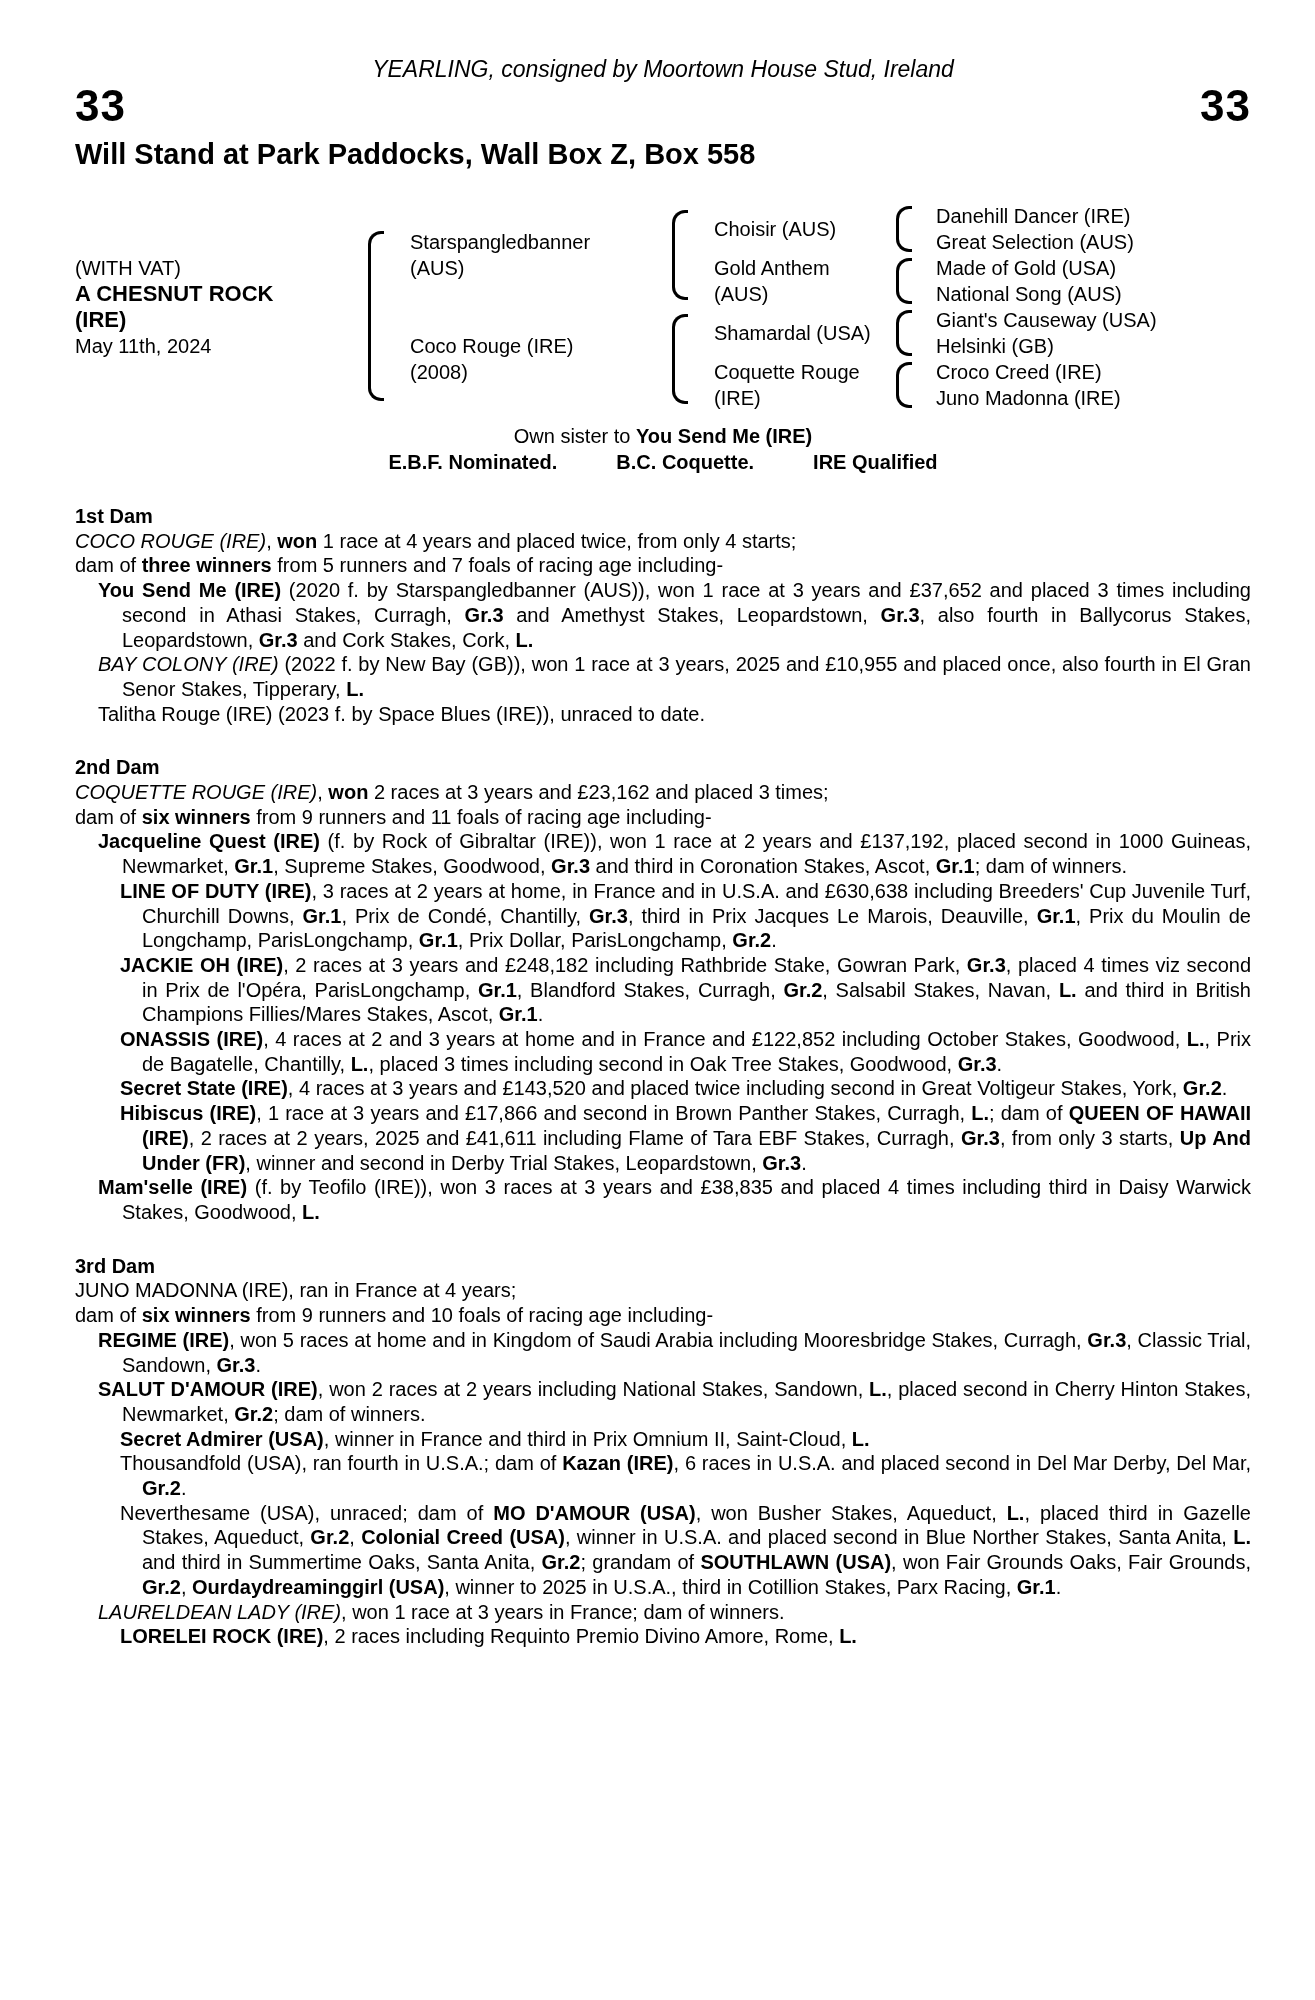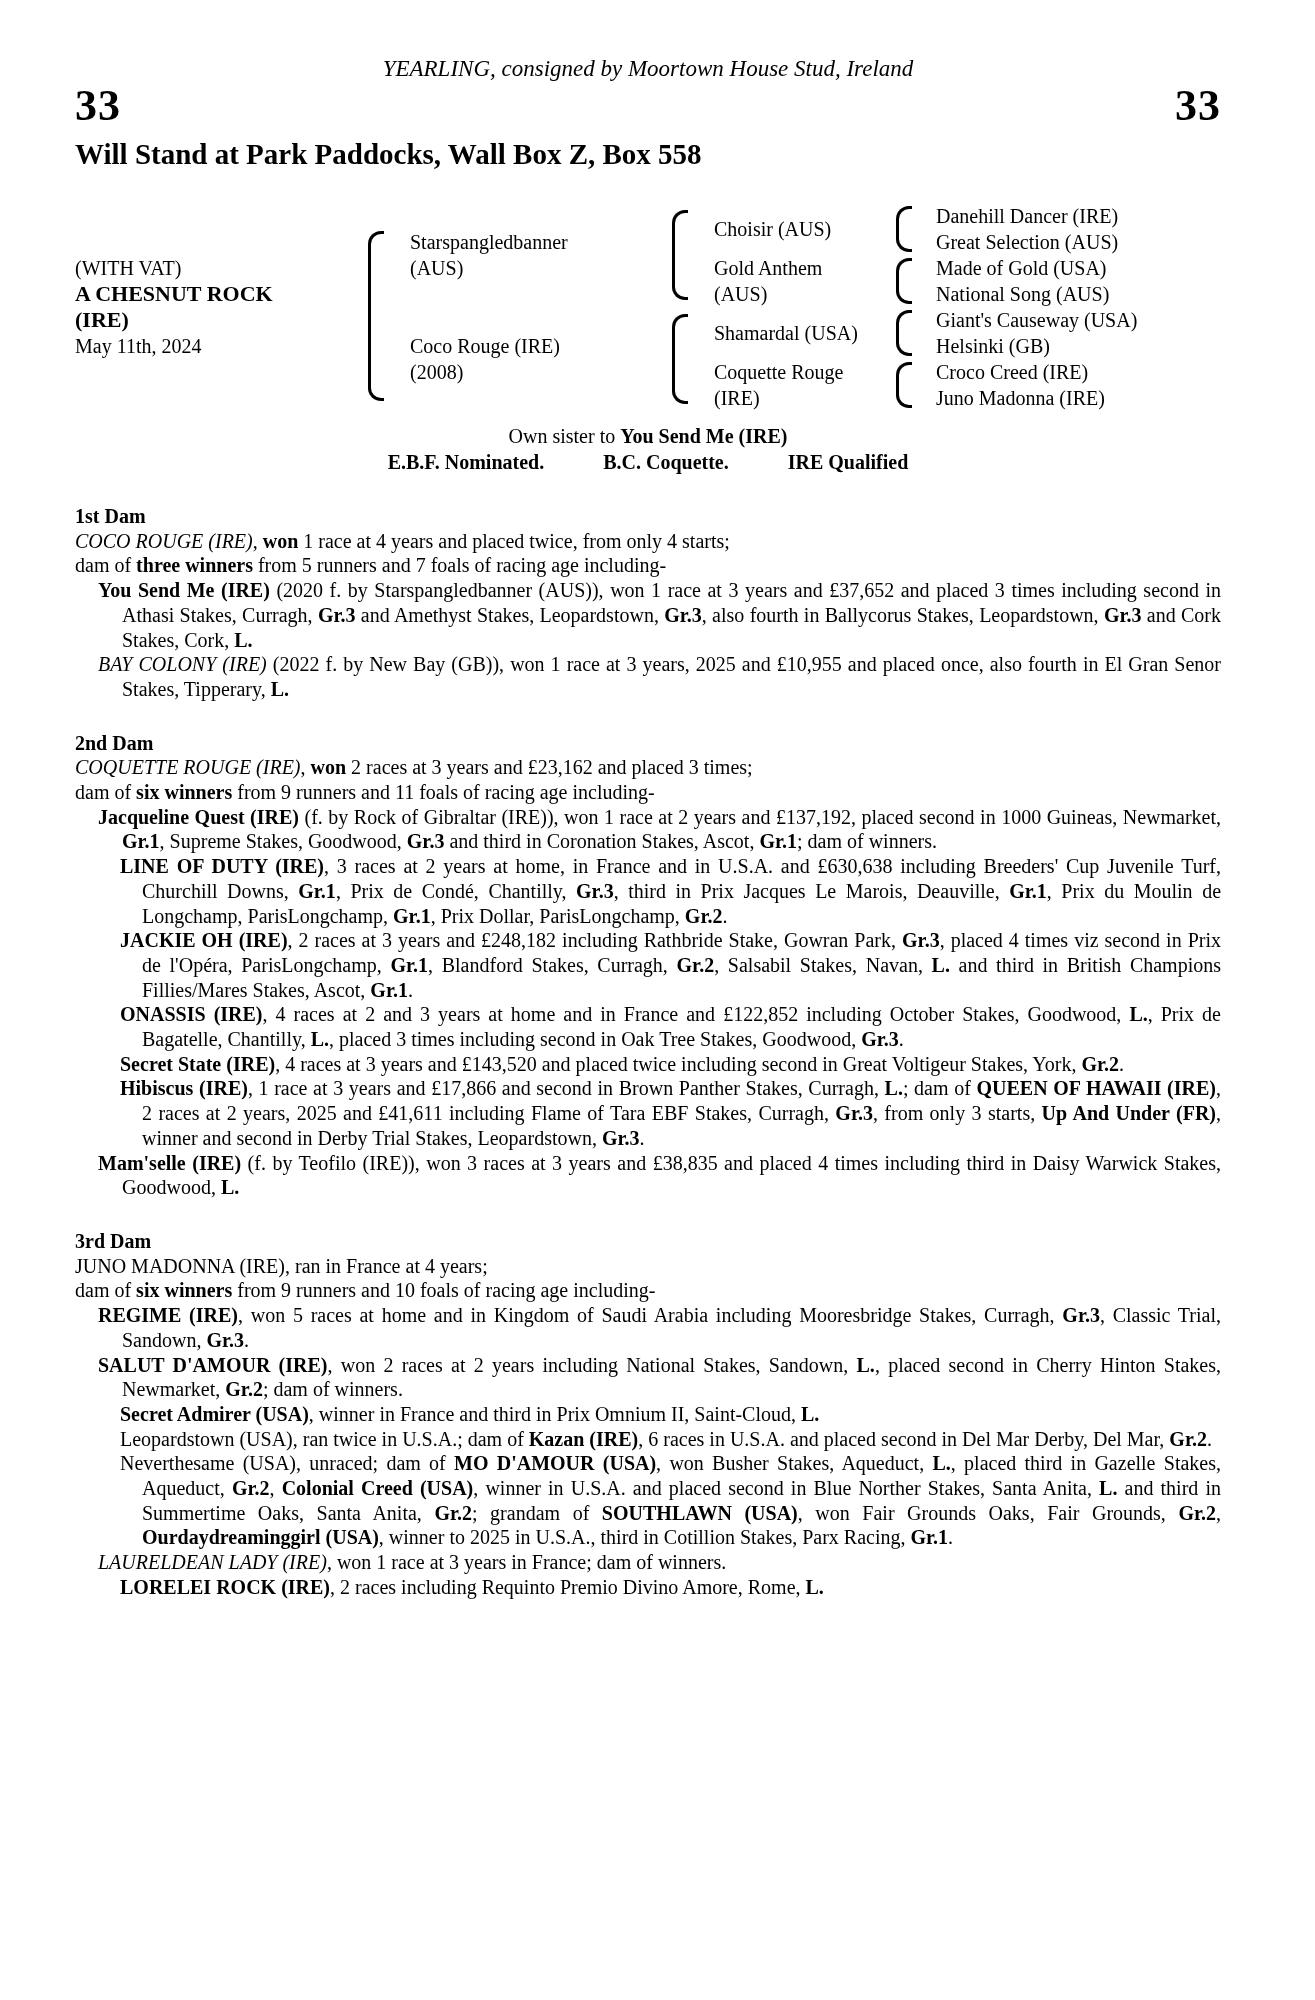--- a/index.html
+++ b/index.html
@@ -2,21 +2,21 @@
 <html><head>
 <meta charset="utf-8">
 <style>
   html, body { margin: 0; padding: 0; background: #ffffff; }
   body {
     width: 1315px; height: 2000px;
     font-family: "Liberation Sans", sans-serif;
     color: #000;
     -webkit-font-smoothing: antialiased;
   }
-  .page { padding: 56px 94px 0 75px; font-family: Liberation Serif, serif; }
+  .page { padding: 56px 64px 0 75px; }
 
   .title-line {
     text-align: center; font-style: italic; font-size: 23px; line-height: 26px;
   }
   .lot-line {
     display: flex; justify-content: space-between; align-items: flex-start;
     margin-top: 2px; height: 48px;
   }
   .lot { font-weight: bold; font-size: 44px; line-height: 44px; letter-spacing: 1px; }
   .stand-line { font-weight: bold; font-size: 29px; margin-top: 6px; }
@@ -149,35 +149,36 @@
     <span>B.C. Coquette.</span>
     <span>IRE Qualified</span>
   </div>
 
   <div id="sections">
       <div class="dam-head">1st Dam</div>
       <p class="para lvl0"><span class="i">COCO ROUGE (IRE)</span><span>, </span><span class="b">won</span><span> 1 race at 4 years and placed twice, from only 4 starts;</span></p>
       <p class="para lvl0"><span>dam of </span><span class="b">three winners</span><span> from 5 runners and 7 foals of racing age including-</span></p>
       <p class="para lvl1"><span class="b">You Send Me (IRE)</span><span> (2020 f. by Starspangledbanner (AUS)), won 1 race at 3 years and £37,652 and placed 3 times including second in Athasi Stakes, Curragh, </span><span class="b">Gr.3</span><span> and Amethyst Stakes, Leopardstown, </span><span class="b">Gr.3</span><span>, also fourth in Ballycorus Stakes, Leopardstown, </span><span class="b">Gr.3</span><span> and Cork Stakes, Cork, </span><span class="b">L.</span></p>
       <p class="para lvl1"><span class="i">BAY COLONY (IRE)</span><span> (2022 f. by New Bay (GB)), won 1 race at 3 years, 2025 and £10,955 and placed once, also fourth in El Gran Senor Stakes, Tipperary, </span><span class="b">L.</span></p>
+      <p class="para lvl1"><span>Talitha Rouge (IRE) (2023 f. by Space Blues (IRE)), unraced to date.</span></p>
       <div class="dam-head">2nd Dam</div>
       <p class="para lvl0"><span class="i">COQUETTE ROUGE (IRE)</span><span>, </span><span class="b">won</span><span> 2 races at 3 years and £23,162 and placed 3 times;</span></p>
       <p class="para lvl0"><span>dam of </span><span class="b">six winners</span><span> from 9 runners and 11 foals of racing age including-</span></p>
       <p class="para lvl1"><span class="b">Jacqueline Quest (IRE)</span><span> (f. by Rock of Gibraltar (IRE)), won 1 race at 2 years and £137,192, placed second in 1000 Guineas, Newmarket, </span><span class="b">Gr.1</span><span>, Supreme Stakes, Goodwood, </span><span class="b">Gr.3</span><span> and third in Coronation Stakes, Ascot, </span><span class="b">Gr.1</span><span>; dam of winners.</span></p>
       <p class="para lvl2"><span class="b">LINE OF DUTY (IRE)</span><span>, 3 races at 2 years at home, in France and in U.S.A. and £630,638 including Breeders' Cup Juvenile Turf, Churchill Downs, </span><span class="b">Gr.1</span><span>, Prix de Condé, Chantilly, </span><span class="b">Gr.3</span><span>, third in Prix Jacques Le Marois, Deauville, </span><span class="b">Gr.1</span><span>, Prix du Moulin de Longchamp, ParisLongchamp, </span><span class="b">Gr.1</span><span>, Prix Dollar, ParisLongchamp, </span><span class="b">Gr.2</span><span>.</span></p>
       <p class="para lvl2"><span class="b">JACKIE OH (IRE)</span><span>, 2 races at 3 years and £248,182 including Rathbride Stake, Gowran Park, </span><span class="b">Gr.3</span><span>, placed 4 times viz second in Prix de l'Opéra, ParisLongchamp, </span><span class="b">Gr.1</span><span>, Blandford Stakes, Curragh, </span><span class="b">Gr.2</span><span>, Salsabil Stakes, Navan, </span><span class="b">L.</span><span> and third in British Champions Fillies/Mares Stakes, Ascot, </span><span class="b">Gr.1</span><span>.</span></p>
       <p class="para lvl2"><span class="b">ONASSIS (IRE)</span><span>, 4 races at 2 and 3 years at home and in France and £122,852 including October Stakes, Goodwood, </span><span class="b">L.</span><span>, Prix de Bagatelle, Chantilly, </span><span class="b">L.</span><span>, placed 3 times including second in Oak Tree Stakes, Goodwood, </span><span class="b">Gr.3</span><span>.</span></p>
       <p class="para lvl2"><span class="b">Secret State (IRE)</span><span>, 4 races at 3 years and £143,520 and placed twice including second in Great Voltigeur Stakes, York, </span><span class="b">Gr.2</span><span>.</span></p>
       <p class="para lvl2"><span class="b">Hibiscus (IRE)</span><span>, 1 race at 3 years and £17,866 and second in Brown Panther Stakes, Curragh, </span><span class="b">L.</span><span>; dam of </span><span class="b">QUEEN OF HAWAII (IRE)</span><span>, 2 races at 2 years, 2025 and £41,611 including Flame of Tara EBF Stakes, Curragh, </span><span class="b">Gr.3</span><span>, from only 3 starts, </span><span class="b">Up And Under (FR)</span><span>, winner and second in Derby Trial Stakes, Leopardstown, </span><span class="b">Gr.3</span><span>.</span></p>
       <p class="para lvl1"><span class="b">Mam'selle (IRE)</span><span> (f. by Teofilo (IRE)), won 3 races at 3 years and £38,835 and placed 4 times including third in Daisy Warwick Stakes, Goodwood, </span><span class="b">L.</span></p>
       <div class="dam-head">3rd Dam</div>
       <p class="para lvl0"><span>JUNO MADONNA (IRE), ran in France at 4 years;</span></p>
       <p class="para lvl0"><span>dam of </span><span class="b">six winners</span><span> from 9 runners and 10 foals of racing age including-</span></p>
       <p class="para lvl1"><span class="b">REGIME (IRE)</span><span>, won 5 races at home and in Kingdom of Saudi Arabia including Mooresbridge Stakes, Curragh, </span><span class="b">Gr.3</span><span>, Classic Trial, Sandown, </span><span class="b">Gr.3</span><span>.</span></p>
       <p class="para lvl1"><span class="b">SALUT D'AMOUR (IRE)</span><span>, won 2 races at 2 years including National Stakes, Sandown, </span><span class="b">L.</span><span>, placed second in Cherry Hinton Stakes, Newmarket, </span><span class="b">Gr.2</span><span>; dam of winners.</span></p>
       <p class="para lvl2"><span class="b">Secret Admirer (USA)</span><span>, winner in France and third in Prix Omnium II, Saint-Cloud, </span><span class="b">L.</span></p>
-      <p class="para lvl2"><span>Leopardstown (USA), ran twice in U.S.A.; dam of </span><span class="b">Kazan (IRE)</span><span>, 6 races in U.S.A. and placed second in Del Mar Derby, Del Mar, </span><span class="b">Gr.2</span><span>.</span></p>
+      <p class="para lvl2"><span>Thousandfold (USA), ran fourth in U.S.A.; dam of </span><span class="b">Kazan (IRE)</span><span>, 6 races in U.S.A. and placed second in Del Mar Derby, Del Mar, </span><span class="b">Gr.2</span><span>.</span></p>
       <p class="para lvl2"><span>Neverthesame (USA), unraced; dam of </span><span class="b">MO D'AMOUR (USA)</span><span>, won Busher Stakes, Aqueduct, </span><span class="b">L.</span><span>, placed third in Gazelle Stakes, Aqueduct, </span><span class="b">Gr.2</span><span>, </span><span class="b">Colonial Creed (USA)</span><span>, winner in U.S.A. and placed second in Blue Norther Stakes, Santa Anita, </span><span class="b">L.</span><span> and third in Summertime Oaks, Santa Anita, </span><span class="b">Gr.2</span><span>; grandam of </span><span class="b">SOUTHLAWN (USA)</span><span>, won Fair Grounds Oaks, Fair Grounds, </span><span class="b">Gr.2</span><span>, </span><span class="b">Ourdaydreaminggirl (USA)</span><span>, winner to 2025 in U.S.A., third in Cotillion Stakes, Parx Racing, </span><span class="b">Gr.1</span><span>.</span></p>
       <p class="para lvl1"><span class="i">LAURELDEAN LADY (IRE)</span><span>, won 1 race at 3 years in France; dam of winners.</span></p>
       <p class="para lvl2"><span class="b">LORELEI ROCK (IRE)</span><span>, 2 races including Requinto Premio Divino Amore, Rome, </span><span class="b">L.</span></p>
     </div>
 
 </div>
 
 </body></html>

